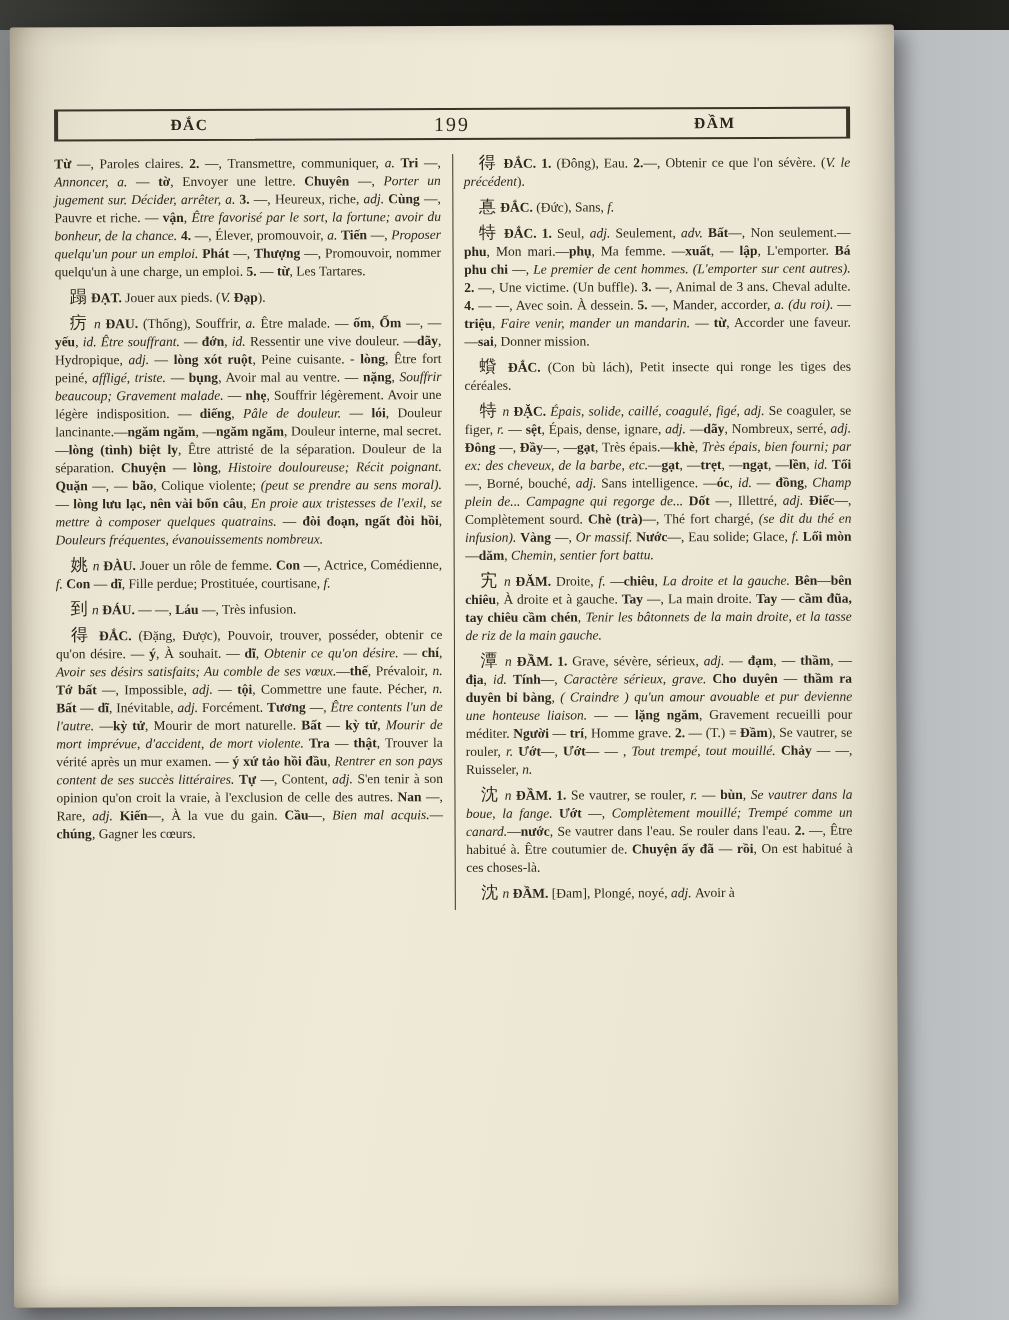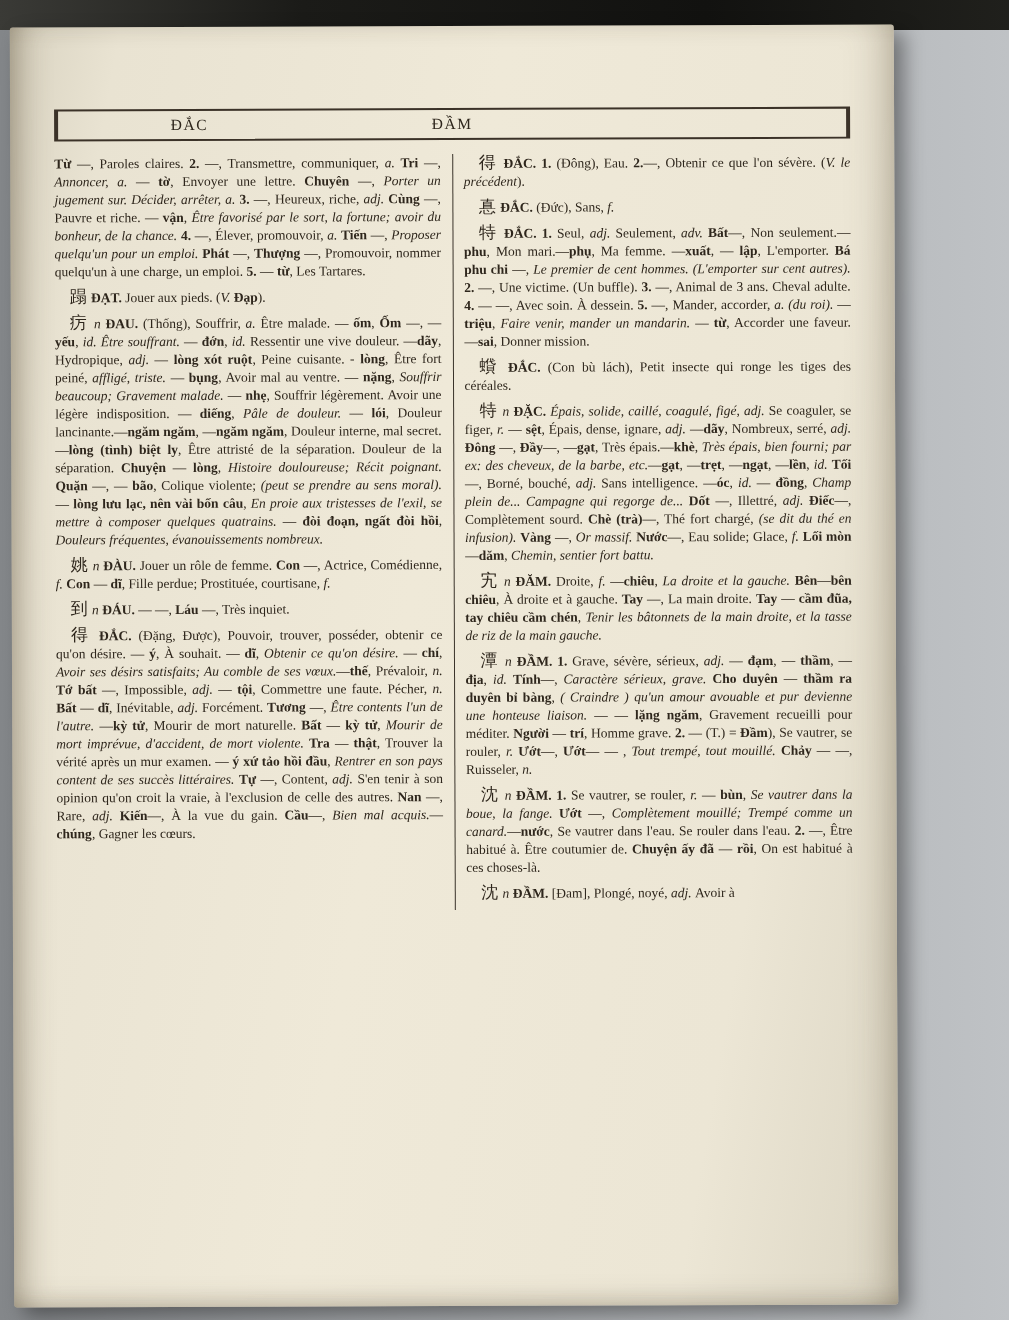--- a/index.html
+++ b/index.html
@@ -29,21 +29,21 @@
     color:#2e261c;
   }
   .header-box{
     margin:82px 44px 14px 44px;
     border:2px solid #3b3228;
     border-left-width:4px;border-right-width:4px;
     height:28px;
     display:grid;grid-template-columns:1fr 1fr 1fr;align-items:center;
   }
   .hw{
-    text-align:center;font-weight:normal;font-size:15.5px;letter-spacing:1.5px;
+    text-align:center;font-weight:bold;font-size:15.5px;letter-spacing:1.5px;
   }
   .pageno{
     text-align:center;font-size:20px;letter-spacing:2px;line-height:20px;
   }
   .columns{
     display:flex;align-items:stretch;
     margin:0 44px;
   }
   .col{
     width:50%;
@@ -58,29 +58,30 @@
   .cjk{font-size:17px;line-height:1;}
 </style>
 </head>
 <body>
 
 <div class="photo">
   <div class="top-edge"></div>
   <div class="page">
     <div class="header-box">
       <span class="hw">ĐẮC</span>
+      <span class="pageno">199</span>
       <span class="hw">ĐẦM</span>
     </div>
     <div class="columns">
       <div class="col col-left">
           <p class="entry flush"><span class="bold">Từ </span><span>—, Paroles claires. </span><span class="bold">2. </span><span>—, Transmettre, communiquer, </span><span class="ital">a. </span><span class="bold">Tri </span><span>—, </span><span class="ital">Annoncer, a. </span><span>— </span><span class="bold">tờ</span><span>, Envoyer une lettre. </span><span class="bold">Chuyên </span><span>—, </span><span class="ital">Porter un jugement sur. Décider, arrêter, a. </span><span class="bold">3. </span><span>—, Heureux, riche, </span><span class="ital">adj. </span><span class="bold">Cùng </span><span>—, Pauvre et riche. — </span><span class="bold">vận</span><span>, </span><span class="ital">Être favorisé par le sort, la fortune; avoir du bonheur, de la chance. </span><span class="bold">4. </span><span>—, Élever, promouvoir, </span><span class="ital">a. </span><span class="bold">Tiến </span><span>—, </span><span class="ital">Proposer quelqu'un pour un emploi. </span><span class="bold">Phát </span><span>—, </span><span class="bold">Thượng </span><span>—, Promouvoir, nommer quelqu'un à une charge, un emploi. </span><span class="bold">5. </span><span>— </span><span class="bold">từ</span><span>, Les Tartares.</span></p>
           <p class="entry"><span class="cjk">蹋 </span><span class="bold">ĐẠT. </span><span>Jouer aux pieds. (</span><span class="ital">V. </span><span class="bold">Đạp</span><span>).</span></p>
           <p class="entry"><span class="cjk">疠 </span><span class="ital">n </span><span class="bold">ĐAU. </span><span>(Thống), Souffrir, </span><span class="ital">a. </span><span>Être malade. — </span><span class="bold">ốm</span><span>, </span><span class="bold">Ốm </span><span>—, — </span><span class="bold">yếu</span><span>, </span><span class="ital">id. Être souffrant. </span><span>— </span><span class="bold">đớn</span><span>, </span><span class="ital">id. </span><span>Ressentir une vive douleur. —</span><span class="bold">dãy</span><span>, Hydropique, </span><span class="ital">adj. </span><span>— </span><span class="bold">lòng xót ruột</span><span>, Peine cuisante. - </span><span class="bold">lòng</span><span>, Être fort peiné, </span><span class="ital">affligé, triste. </span><span>— </span><span class="bold">bụng</span><span>, Avoir mal au ventre. — </span><span class="bold">nặng</span><span>, </span><span class="ital">Souffrir beaucoup; Gravement malade. </span><span>— </span><span class="bold">nhẹ</span><span>, Souffrir légèrement. Avoir une légère indisposition. — </span><span class="bold">diếng</span><span>, </span><span class="ital">Pâle de douleur. </span><span>— </span><span class="bold">lói</span><span>, Douleur lancinante.—</span><span class="bold">ngăm ngăm</span><span>, —</span><span class="bold">ngăm ngăm</span><span>, Douleur interne, mal secret.—</span><span class="bold">lòng (tình) biệt ly</span><span>, Être attristé de la séparation. Douleur de la séparation. </span><span class="bold">Chuyện </span><span>— </span><span class="bold">lòng</span><span>, </span><span class="ital">Histoire douloureuse; Récit poignant. </span><span class="bold">Quặn </span><span>—, — </span><span class="bold">bão</span><span>, Colique violente; </span><span class="ital">(peut se prendre au sens moral). </span><span>— </span><span class="bold">lòng lưu lạc, nên vài bốn câu</span><span>, </span><span class="ital">En proie aux tristesses de l'exil, se mettre à composer quelques quatrains. </span><span>— </span><span class="bold">đòi đoạn, ngất đòi hồi</span><span>, </span><span class="ital">Douleurs fréquentes, évanouissements nombreux.</span></p>
           <p class="entry"><span class="cjk">姚 </span><span class="ital">n </span><span class="bold">ĐÀU. </span><span>Jouer un rôle de femme. </span><span class="bold">Con </span><span>—, Actrice, Comédienne, </span><span class="ital">f. </span><span class="bold">Con </span><span>— </span><span class="bold">dĩ</span><span>, Fille perdue; Prostituée, courtisane, </span><span class="ital">f.</span></p>
-          <p class="entry"><span class="cjk">到 </span><span class="ital">n </span><span class="bold">ĐÁU. </span><span>— —, </span><span class="bold">Láu </span><span>—, Très inquiet.</span></p>
+          <p class="entry"><span class="cjk">到 </span><span class="ital">n </span><span class="bold">ĐÁU. </span><span>— —, </span><span class="bold">Láu </span><span>—, Très infusion.</span></p>
           <p class="entry"><span class="cjk">得 </span><span class="bold">ĐẮC. </span><span>(Đặng, Được), Pouvoir, trouver, posséder, obtenir ce qu'on désire. — </span><span class="bold">ý</span><span>, À souhait. — </span><span class="bold">dĩ</span><span>, </span><span class="ital">Obtenir ce qu'on désire. </span><span>— </span><span class="bold">chí</span><span>, </span><span class="ital">Avoir ses désirs satisfaits; Au comble de ses vœux.</span><span>—</span><span class="bold">thế</span><span>, Prévaloir, </span><span class="ital">n. </span><span class="bold">Tớ bất </span><span>—, Impossible, </span><span class="ital">adj. </span><span>— </span><span class="bold">tội</span><span>, Commettre une faute. Pécher, </span><span class="ital">n. </span><span class="bold">Bất </span><span>— </span><span class="bold">dĩ</span><span>, Inévitable, </span><span class="ital">adj. </span><span>Forcément. </span><span class="bold">Tương </span><span>—, </span><span class="ital">Être contents l'un de l'autre. </span><span>—</span><span class="bold">kỳ tử</span><span>, Mourir de mort naturelle. </span><span class="bold">Bất </span><span>— </span><span class="bold">kỳ tử</span><span>, </span><span class="ital">Mourir de mort imprévue, d'accident, de mort violente. </span><span class="bold">Tra </span><span>— </span><span class="bold">thật</span><span>, Trouver la vérité après un mur examen. — </span><span class="bold">ý xứ tảo hồi đầu</span><span>, </span><span class="ital">Rentrer en son pays content de ses succès littéraires. </span><span class="bold">Tự </span><span>—, Content, </span><span class="ital">adj. </span><span>S'en tenir à son opinion qu'on croit la vraie, à l'exclusion de celle des autres. </span><span class="bold">Nan </span><span>—, Rare, </span><span class="ital">adj. </span><span class="bold">Kiến</span><span>—, À la vue du gain. </span><span class="bold">Cầu</span><span>—, </span><span class="ital">Bien mal acquis.</span><span>—</span><span class="bold">chúng</span><span>, Gagner les cœurs.</span></p>
         </div>
       <div class="col col-right">
           <p class="entry"><span class="cjk">得 </span><span class="bold">ĐẮC. 1. </span><span>(Đông), Eau. </span><span class="bold">2.</span><span>—, Obtenir ce que l'on sévère. (</span><span class="ital">V. le précédent</span><span>).</span></p>
           <p class="entry"><span class="cjk">惪 </span><span class="bold">ĐẮC. </span><span>(Đức), Sans, </span><span class="ital">f.</span></p>
           <p class="entry"><span class="cjk">特 </span><span class="bold">ĐẮC. 1. </span><span>Seul, </span><span class="ital">adj. </span><span>Seulement, </span><span class="ital">adv. </span><span class="bold">Bất</span><span>—, Non seulement.—</span><span class="bold">phu</span><span>, Mon mari.—</span><span class="bold">phụ</span><span>, Ma femme. —</span><span class="bold">xuất</span><span>, — </span><span class="bold">lập</span><span>, L'emporter. </span><span class="bold">Bá phu chi </span><span>—, </span><span class="ital">Le premier de cent hommes. (L'emporter sur cent autres). </span><span class="bold">2. </span><span>—, Une victime. (Un buffle). </span><span class="bold">3. </span><span>—, Animal de 3 ans. Cheval adulte. </span><span class="bold">4. </span><span>— —, Avec soin. À dessein. </span><span class="bold">5. </span><span>—, Mander, accorder, </span><span class="ital">a. (du roi). </span><span>—</span><span class="bold">triệu</span><span>, </span><span class="ital">Faire venir, mander un mandarin. </span><span>— </span><span class="bold">từ</span><span>, Accorder une faveur. —</span><span class="bold">sai</span><span>, Donner mission.</span></p>
           <p class="entry"><span class="cjk">蟘 </span><span class="bold">ĐẮC. </span><span>(Con bù lách), Petit insecte qui ronge les tiges des céréales.</span></p>
           <p class="entry"><span class="cjk">特 </span><span class="ital">n </span><span class="bold">ĐẶC. </span><span class="ital">Épais, solide, caillé, coagulé, figé, adj. </span><span>Se coaguler, se figer, </span><span class="ital">r. </span><span>— </span><span class="bold">sệt</span><span>, Épais, dense, ignare, </span><span class="ital">adj. </span><span>—</span><span class="bold">dãy</span><span>, Nombreux, serré, </span><span class="ital">adj. </span><span class="bold">Đông </span><span>—, </span><span class="bold">Đầy</span><span>—, —</span><span class="bold">gạt</span><span>, Très épais.—</span><span class="bold">khè</span><span>, </span><span class="ital">Très épais, bien fourni; par ex: des cheveux, de la barbe, etc.</span><span>—</span><span class="bold">gạt</span><span>, —</span><span class="bold">trẹt</span><span>, —</span><span class="bold">ngạt</span><span>, —</span><span class="bold">lền</span><span>, </span><span class="ital">id. </span><span class="bold">Tối</span><span>—, Borné, bouché, </span><span class="ital">adj. </span><span>Sans intelligence. —</span><span class="bold">óc</span><span>, </span><span class="ital">id. </span><span>— </span><span class="bold">đồng</span><span>, </span><span class="ital">Champ plein de... Campagne qui regorge de... </span><span class="bold">Dốt </span><span>—, Illettré, </span><span class="ital">adj. </span><span class="bold">Điếc</span><span>—, Complètement sourd. </span><span class="bold">Chè (trà)</span><span>—, Thé fort chargé, </span><span class="ital">(se dit du thé en infusion). </span><span class="bold">Vàng </span><span>—, </span><span class="ital">Or massif. </span><span class="bold">Nước</span><span>—, Eau solide; Glace, </span><span class="ital">f. </span><span class="bold">Lối mòn</span><span>—</span><span class="bold">dăm</span><span>, </span><span class="ital">Chemin, sentier fort battu.</span></p>
           <p class="entry"><span class="cjk">宄 </span><span class="ital">n </span><span class="bold">ĐĂM. </span><span>Droite, </span><span class="ital">f. </span><span>—</span><span class="bold">chiêu</span><span>, </span><span class="ital">La droite et la gauche. </span><span class="bold">Bên</span><span>—</span><span class="bold">bên chiêu</span><span>, À droite et à gauche. </span><span class="bold">Tay </span><span>—, La main droite. </span><span class="bold">Tay </span><span>— </span><span class="bold">cầm đũa, tay chiêu cầm chén</span><span>, </span><span class="ital">Tenir les bâtonnets de la main droite, et la tasse de riz de la main gauche.</span></p>
           <p class="entry"><span class="cjk">潭 </span><span class="ital">n </span><span class="bold">ĐẦM. 1. </span><span>Grave, sévère, sérieux, </span><span class="ital">adj. </span><span>— </span><span class="bold">đạm</span><span>, — </span><span class="bold">thầm</span><span>, —</span><span class="bold">địa</span><span>, </span><span class="ital">id. </span><span class="bold">Tính</span><span>—, </span><span class="ital">Caractère sérieux, grave. </span><span class="bold">Cho duyên </span><span>— </span><span class="bold">thầm ra duyên bỉ bàng</span><span>, </span><span class="ital">( Craindre ) qu'un amour avouable et pur devienne une honteuse liaison. </span><span>— — </span><span class="bold">lặng ngăm</span><span>, Gravement recueilli pour méditer. </span><span class="bold">Người </span><span>— </span><span class="bold">trí</span><span>, Homme grave. </span><span class="bold">2. </span><span>— (T.) = </span><span class="bold">Đầm</span><span>), Se vautrer, se rouler, </span><span class="ital">r. </span><span class="bold">Ướt</span><span>—, </span><span class="bold">Ướt</span><span>— — , </span><span class="ital">Tout trempé, tout mouillé. </span><span class="bold">Chảy </span><span>— —, Ruisseler, </span><span class="ital">n.</span></p>

